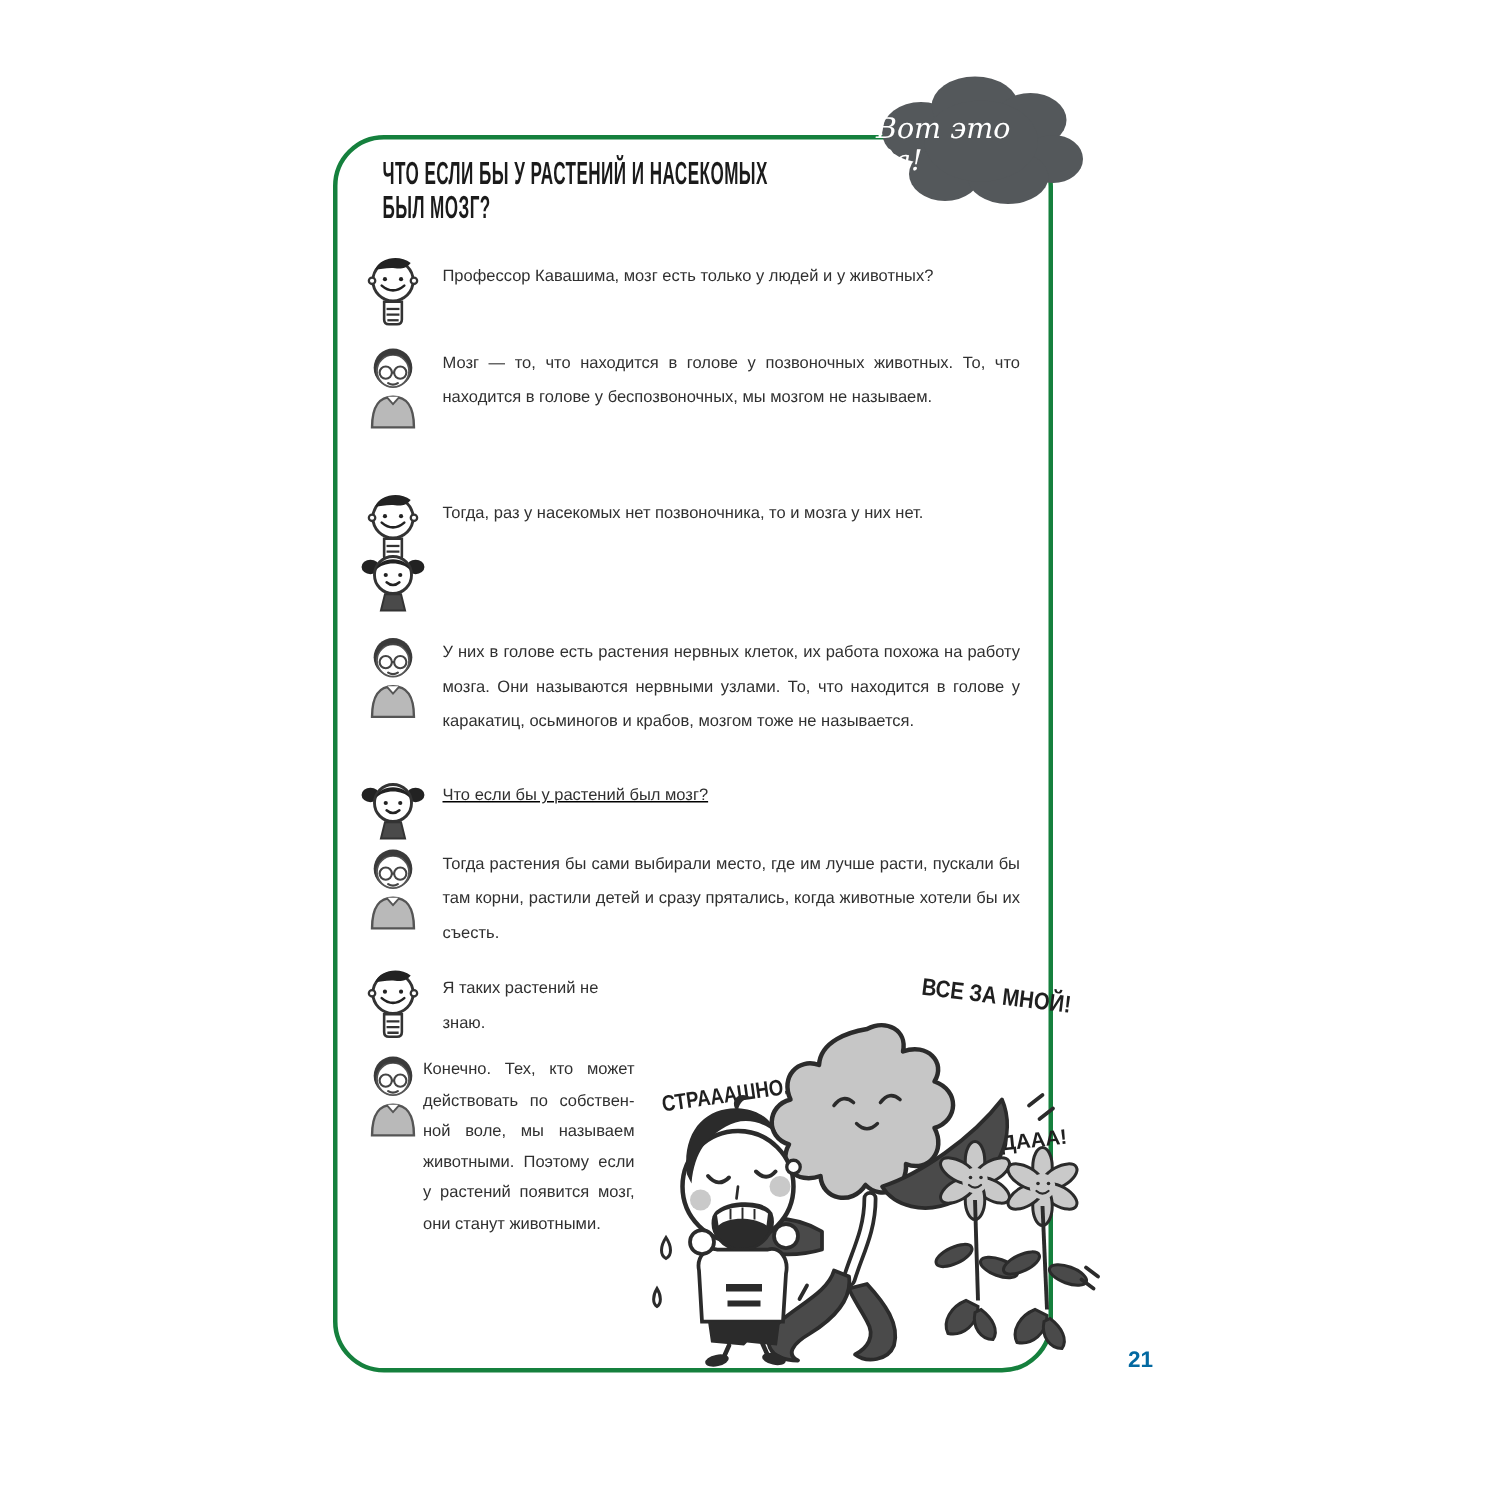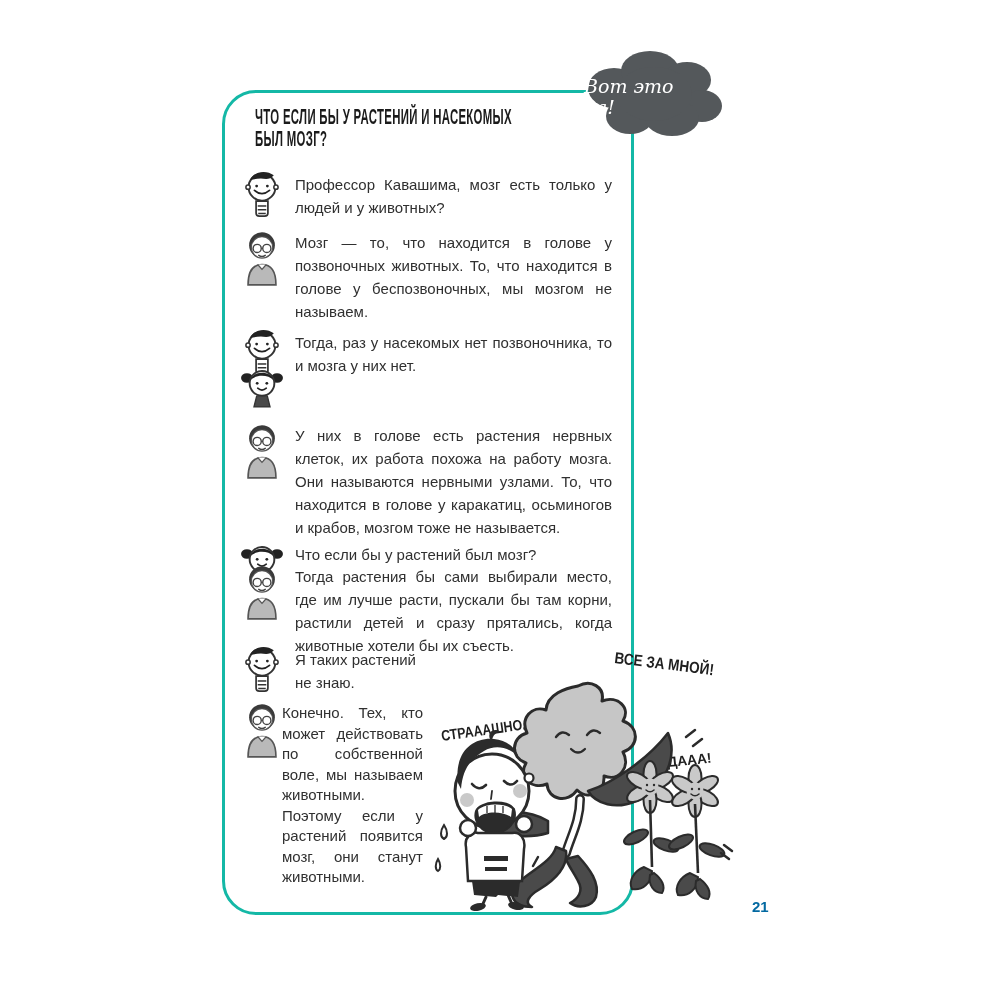--- a/index.html
+++ b/index.html
@@ -1,47 +1,47 @@
 <!DOCTYPE html>
 <html lang="ru"><head>
 <meta charset="utf-8">
 <style>
   html,body{margin:0;padding:0;}
   body{
     width:1000px;height:1000px;background:#ffffff;overflow:hidden;
     font-family:"Liberation Sans",sans-serif;position:relative;
   }
   .frame{
-    position:absolute;left:222px;top:90px;width:412px;height:825px;
-    border:3px solid #14b8a6;border-radius:34px;box-sizing:border-box;
+    position:absolute;left:222px;top:90px;width:480px;height:825px;
+    border:3px solid #15803d;border-radius:34px;box-sizing:border-box;
     background:#fff;z-index:1;
   }
   .title{
     position:absolute;left:30px;top:13px;
     font-weight:700;font-size:19px;line-height:20px;color:#1b1b1b;
     transform:scale(0.60,1.12);transform-origin:left top;
     letter-spacing:0.5px;white-space:nowrap;
   }
   .cloud{
     position:absolute;left:584px;top:48px;width:140px;height:96px;z-index:6;
   }
   .cloud svg{position:absolute;left:0;top:0;}
   .cloud-text{
     position:absolute;left:0;right:10px;top:28px;text-align:left;
     font-family:"DejaVu Serif",serif;font-style:italic;
     font-size:19px;line-height:21px;color:#ffffff;z-index:2;
   }
   .row{position:absolute;left:13px;right:19px;}
   .avatar{position:absolute;left:2px;top:-3px;width:44px;height:58px;}
   .txt{
-    margin:0 0 0 57px;font-size:15px;line-height:23px;color:#303030;
+    margin:0 0 0 57px;font-size:11px;line-height:23px;color:#303030;
     text-align:justify;
   }
   .r1{top:80px;} .r2{top:138px;} .r3{top:218px;margin-top:20px;} .r4{top:274px;}
-  .r5{top:331px;} .r6{top:450px;} .r7{top:472px;} .r8{top:555px;} .r9{top:610px;}
+  .r5{top:331px;} .r6{top:426px;text-decoration:underline;} .r7{top:472px;} .r8{top:555px;} .r9{top:610px;}
   .r8 .txt{width:134px;text-align:left;}
   .r9 .txt{width:141px;line-height:20.5px;margin-left:44px;}
   .illustration{position:absolute;left:203px;top:548px;z-index:2;}
   .hand{
     font-family:"Liberation Sans",sans-serif;font-weight:700;fill:#1f1f1f;
   }
   .page-number{
     position:absolute;left:752px;top:898px;font-weight:700;
     font-size:15px;color:#0369a1;z-index:2;
   }

